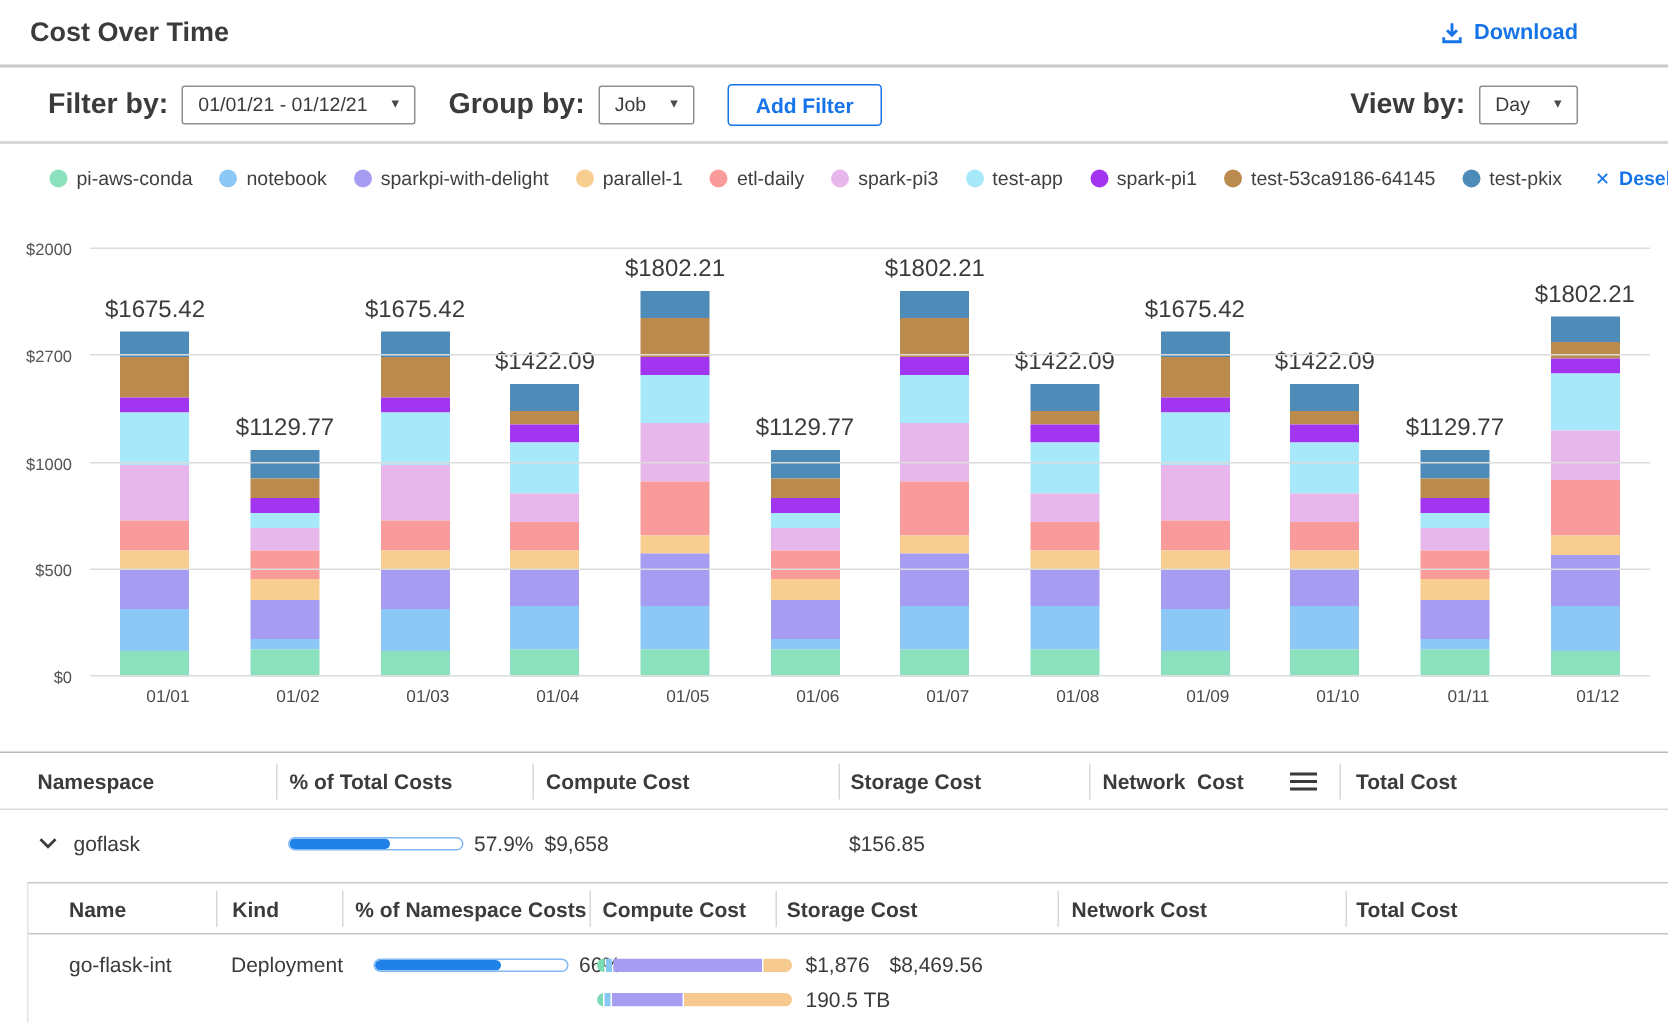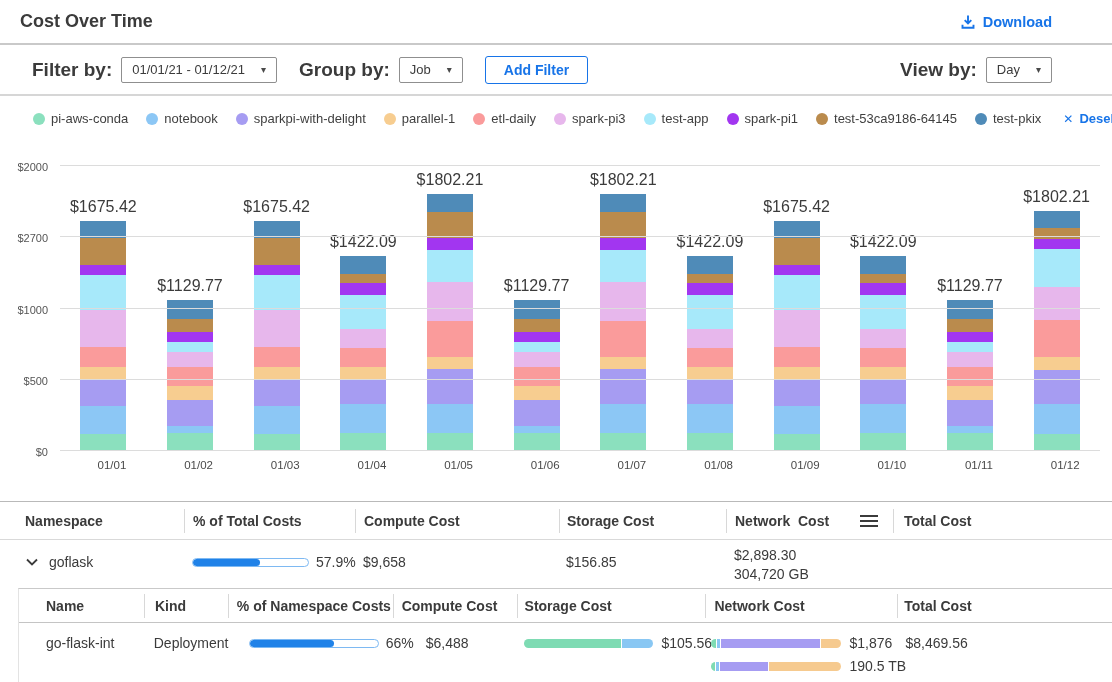--- a/index.html
+++ b/index.html
@@ -385,24 +385,20 @@
         <span>goflask</span>
       </div>
       <div class="td pct-cell" style="width:171px;padding-left:8px;">
         <span class="progress" style="width:117px;">
             <span class="progress-fill" style="width: 57.9%;"></span>
           </span>
         <span>57.9%</span>
       </div>
       <div class="td" style="width:204px;padding-left:8px;">$9,658</div>
       <div class="td" style="width:167px;padding-left:7px;">$156.85</div>
-      <div class="td two-line" style="width:167px;padding-left:8px;">
-        <div>$2,898.30</div>
-        <div>304,720 GB</div>
-      </div>
     </div>
 
     <div class="gapstrip"></div>
 
     <div class="nested">
       <div class="thead">
           <div class="th" style="width: 125px; padding-left: 27px;"><span>Name</span></div>
           <div class="th" style="width: 84px; padding-left: 10px;"><span>Kind</span></div>
           <div class="th" style="width: 165px; padding-left: 8px;"><span>% of Namespace Costs</span></div>
           <div class="th" style="width: 124px; padding-left: 8px;"><span>Compute Cost</span></div>
@@ -413,28 +409,20 @@
 
       <div class="nrow">
         <div class="td" style="width:125px;padding-left:27px;">go-flask-int</div>
         <div class="td" style="width:84px;padding-left:10px;">Deployment</div>
         <div class="td pct-cell" style="width:165px;padding-left:21px;">
           <span class="progress" style="width:130px;">
               <span class="progress-fill" style="width: 66%;"></span>
             </span>
           <span>66%</span>
         </div>
-        <div class="td" style="width:124px;padding-left:33px;">$6,488</div>
-        <div class="td mini-wrap" style="width:189px;padding-left:7px;">
-          <span class="minibar" style="width:129px;">
-              <span class="mini-seg" style="width: 76%; background: rgb(126, 219, 179);"></span>
-              <span class="mini-seg" style="width: 24%; background: rgb(137, 199, 243);"></span>
-            </span>
-          <span>$105.56</span>
-        </div>
         <div class="td" style="width:192px;padding-left:5px;">
           <div class="mini-wrap">
             <span class="minibar" style="width:130px;">
                 <span class="mini-seg" style="width: 4%; background: rgb(126, 219, 179);"></span>
                 <span class="mini-seg" style="width: 3%; background: rgb(137, 199, 243);"></span>
                 <span class="mini-seg" style="width: 78%; background: rgb(166, 156, 242);"></span>
                 <span class="mini-seg" style="width: 15%; background: rgb(246, 202, 143);"></span>
               </span>
             <span>$1,876</span>
           </div>

